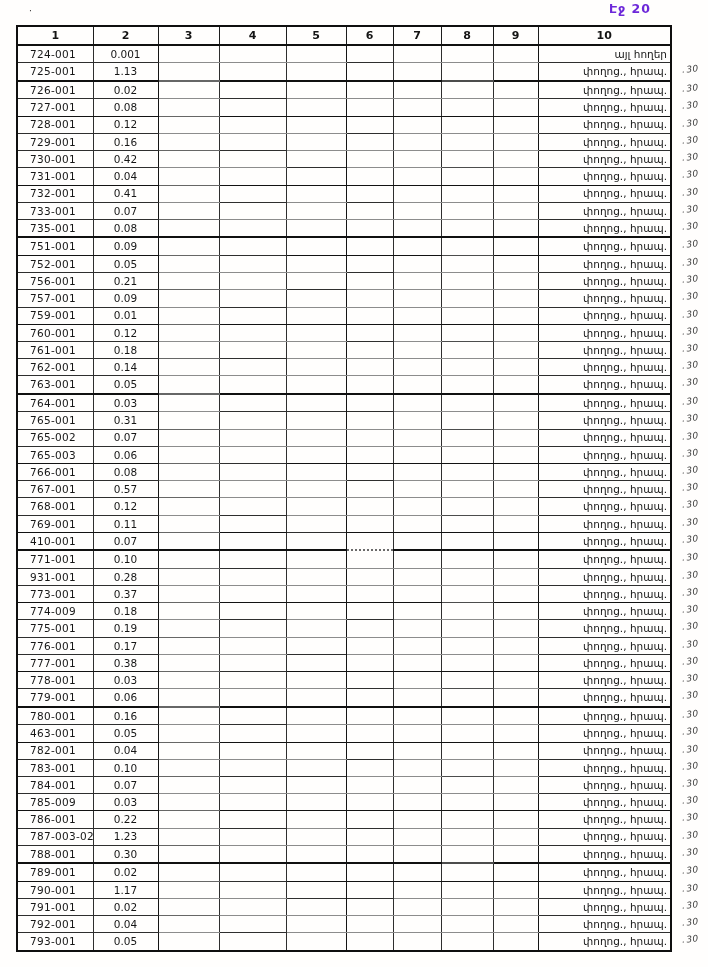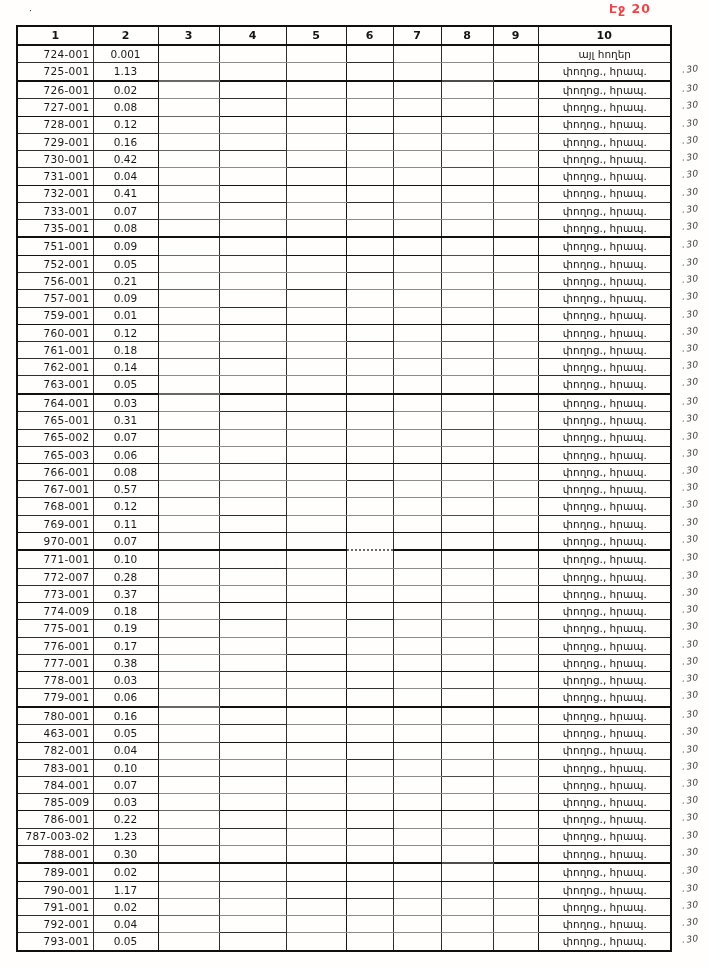--- a/index.html
+++ b/index.html
@@ -23,21 +23,21 @@
     font-size: 9px;
     color: #333;
   }
   .page-label {
     position: absolute;
     top: 1px;
     right: 57px;
     font-size: 12.5px;
     font-weight: bold;
     letter-spacing: 1px;
-    color: #ef4444;
+    color: #6d28d9;
   }
   table.sheet {
     position: absolute;
     left: 16px;
     top: 25px;
     width: 654px;
     height: 927px;
     table-layout: fixed;
     border-collapse: collapse;
     border: 2px solid #0f0f0f;
@@ -55,23 +55,23 @@
   }
   tbody td {
     border: 1px solid #2e2e2e;
     font-size: 10.5px;
     line-height: 1;
     padding: 0 3px;
     vertical-align: middle;
     white-space: nowrap;
     overflow: visible;
   }
-  td.c-id   { text-align: right;  padding-left: 5px; letter-spacing: 0.3px; }
+  td.c-id   { text-align: left;  padding-left: 12px; letter-spacing: 0.3px; }
   td.c-val  { text-align: center; }
-  td.c-note { text-align: center; padding-left: 4px; position: relative; }
+  td.c-note { text-align: right; padding-left: 4px; position: relative; }
   
   tbody td.c-empty { border-bottom-color: #8c8c8c; }
   tbody tr:nth-child(3n)   td.c-empty:nth-child(4) { border-bottom-style: dashed; border-bottom-color: #5a5a5a; }
   tbody tr:nth-child(4n+1) td.c-empty:nth-child(6) { border-bottom-style: dotted; border-bottom-color: #6a6a6a; }
   tbody tr:nth-child(5n+2) td.c-empty:nth-child(8) { border-bottom-color: #4c4c4c; }
   tbody tr:nth-child(2n)   td.c-empty:nth-child(3) { border-bottom-color: #666; }
   tbody tr:nth-child(7n)   td.c-empty:nth-child(5) { border-bottom-style: dashed; border-bottom-color: #777; }
   tbody tr:nth-child(4n)   td { border-bottom-color: #121212; }
   tbody tr:nth-child(9n+2) td { border-bottom-width: 2px; border-bottom-color: #101010; }
   tbody td:nth-child(2) { border-right-color: #141414; }
@@ -541,21 +541,21 @@
       <td class="c-empty"></td>
       <td class="c-empty"></td>
       <td class="c-empty"></td>
       <td class="c-empty"></td>
       <td class="c-note">
         <span>փողոց., հրապ.</span>
         <span class="margin-note">30</span>
       </td>
     </tr>
         <tr>
-      <td class="c-id">970-001</td>
+      <td class="c-id">410-001</td>
       <td class="c-val">0.07</td>
       <td class="c-empty"></td>
       <td class="c-empty"></td>
       <td class="c-empty"></td>
       <td class="c-empty"></td>
       <td class="c-empty"></td>
       <td class="c-empty"></td>
       <td class="c-empty"></td>
       <td class="c-note">
         <span>փողոց., հրապ.</span>
@@ -571,21 +571,21 @@
       <td class="c-empty"></td>
       <td class="c-empty"></td>
       <td class="c-empty"></td>
       <td class="c-empty"></td>
       <td class="c-note">
         <span>փողոց., հրապ.</span>
         <span class="margin-note">30</span>
       </td>
     </tr>
         <tr>
-      <td class="c-id">772-007</td>
+      <td class="c-id">931-001</td>
       <td class="c-val">0.28</td>
       <td class="c-empty"></td>
       <td class="c-empty"></td>
       <td class="c-empty"></td>
       <td class="c-empty"></td>
       <td class="c-empty"></td>
       <td class="c-empty"></td>
       <td class="c-empty"></td>
       <td class="c-note">
         <span>փողոց., հրապ.</span>

